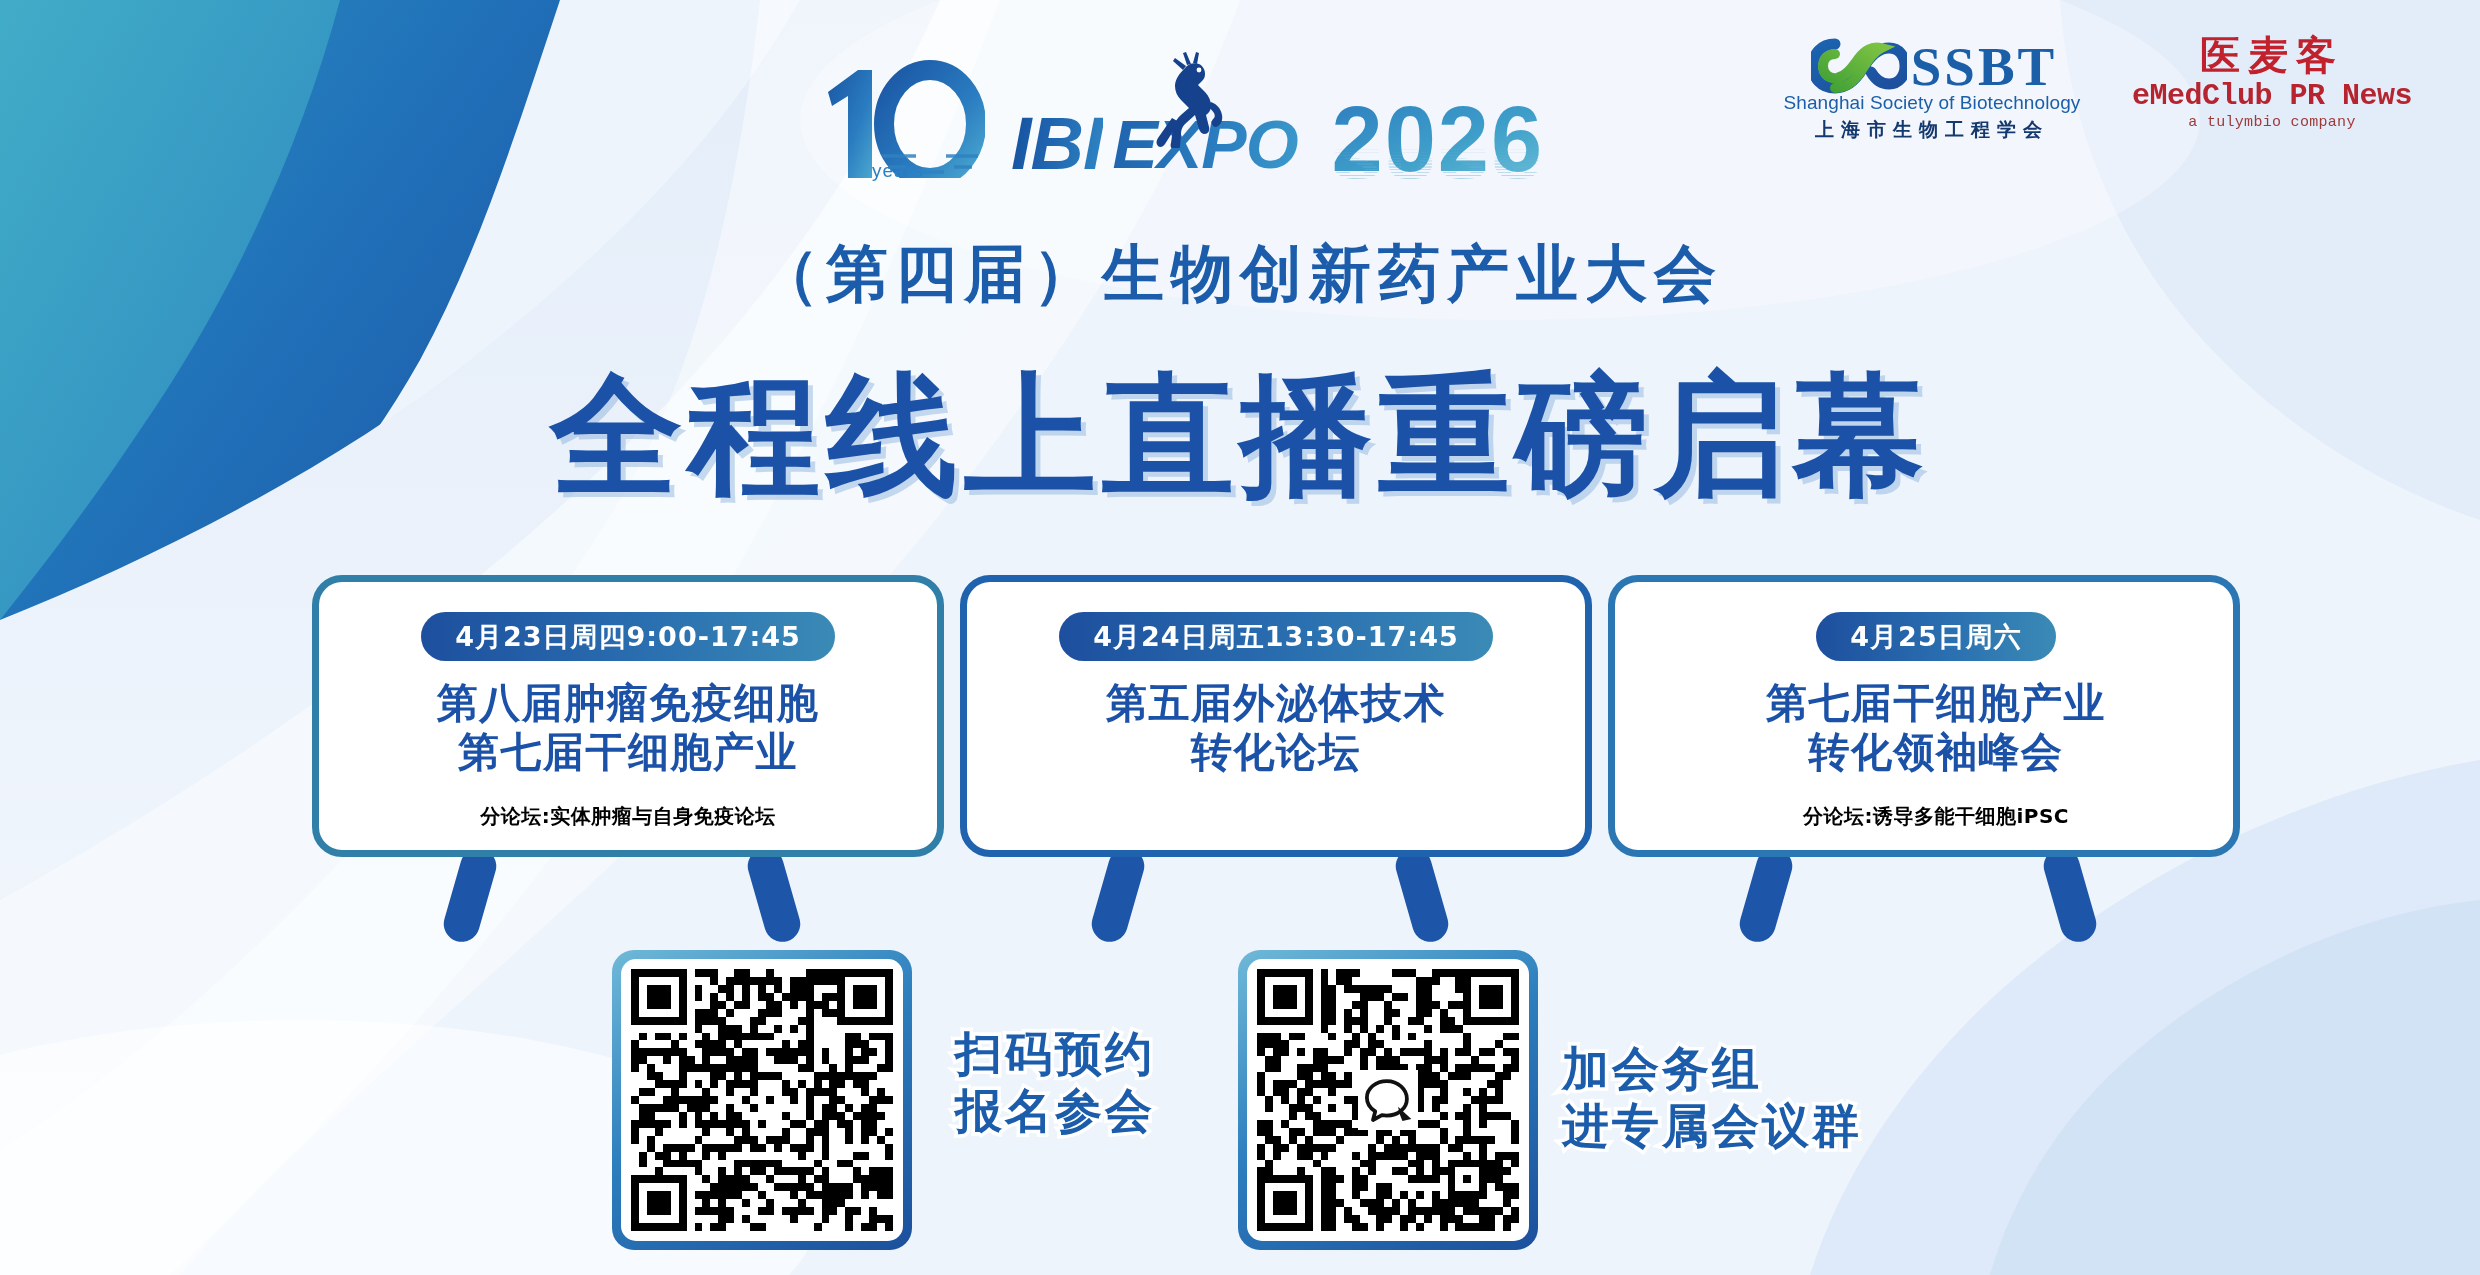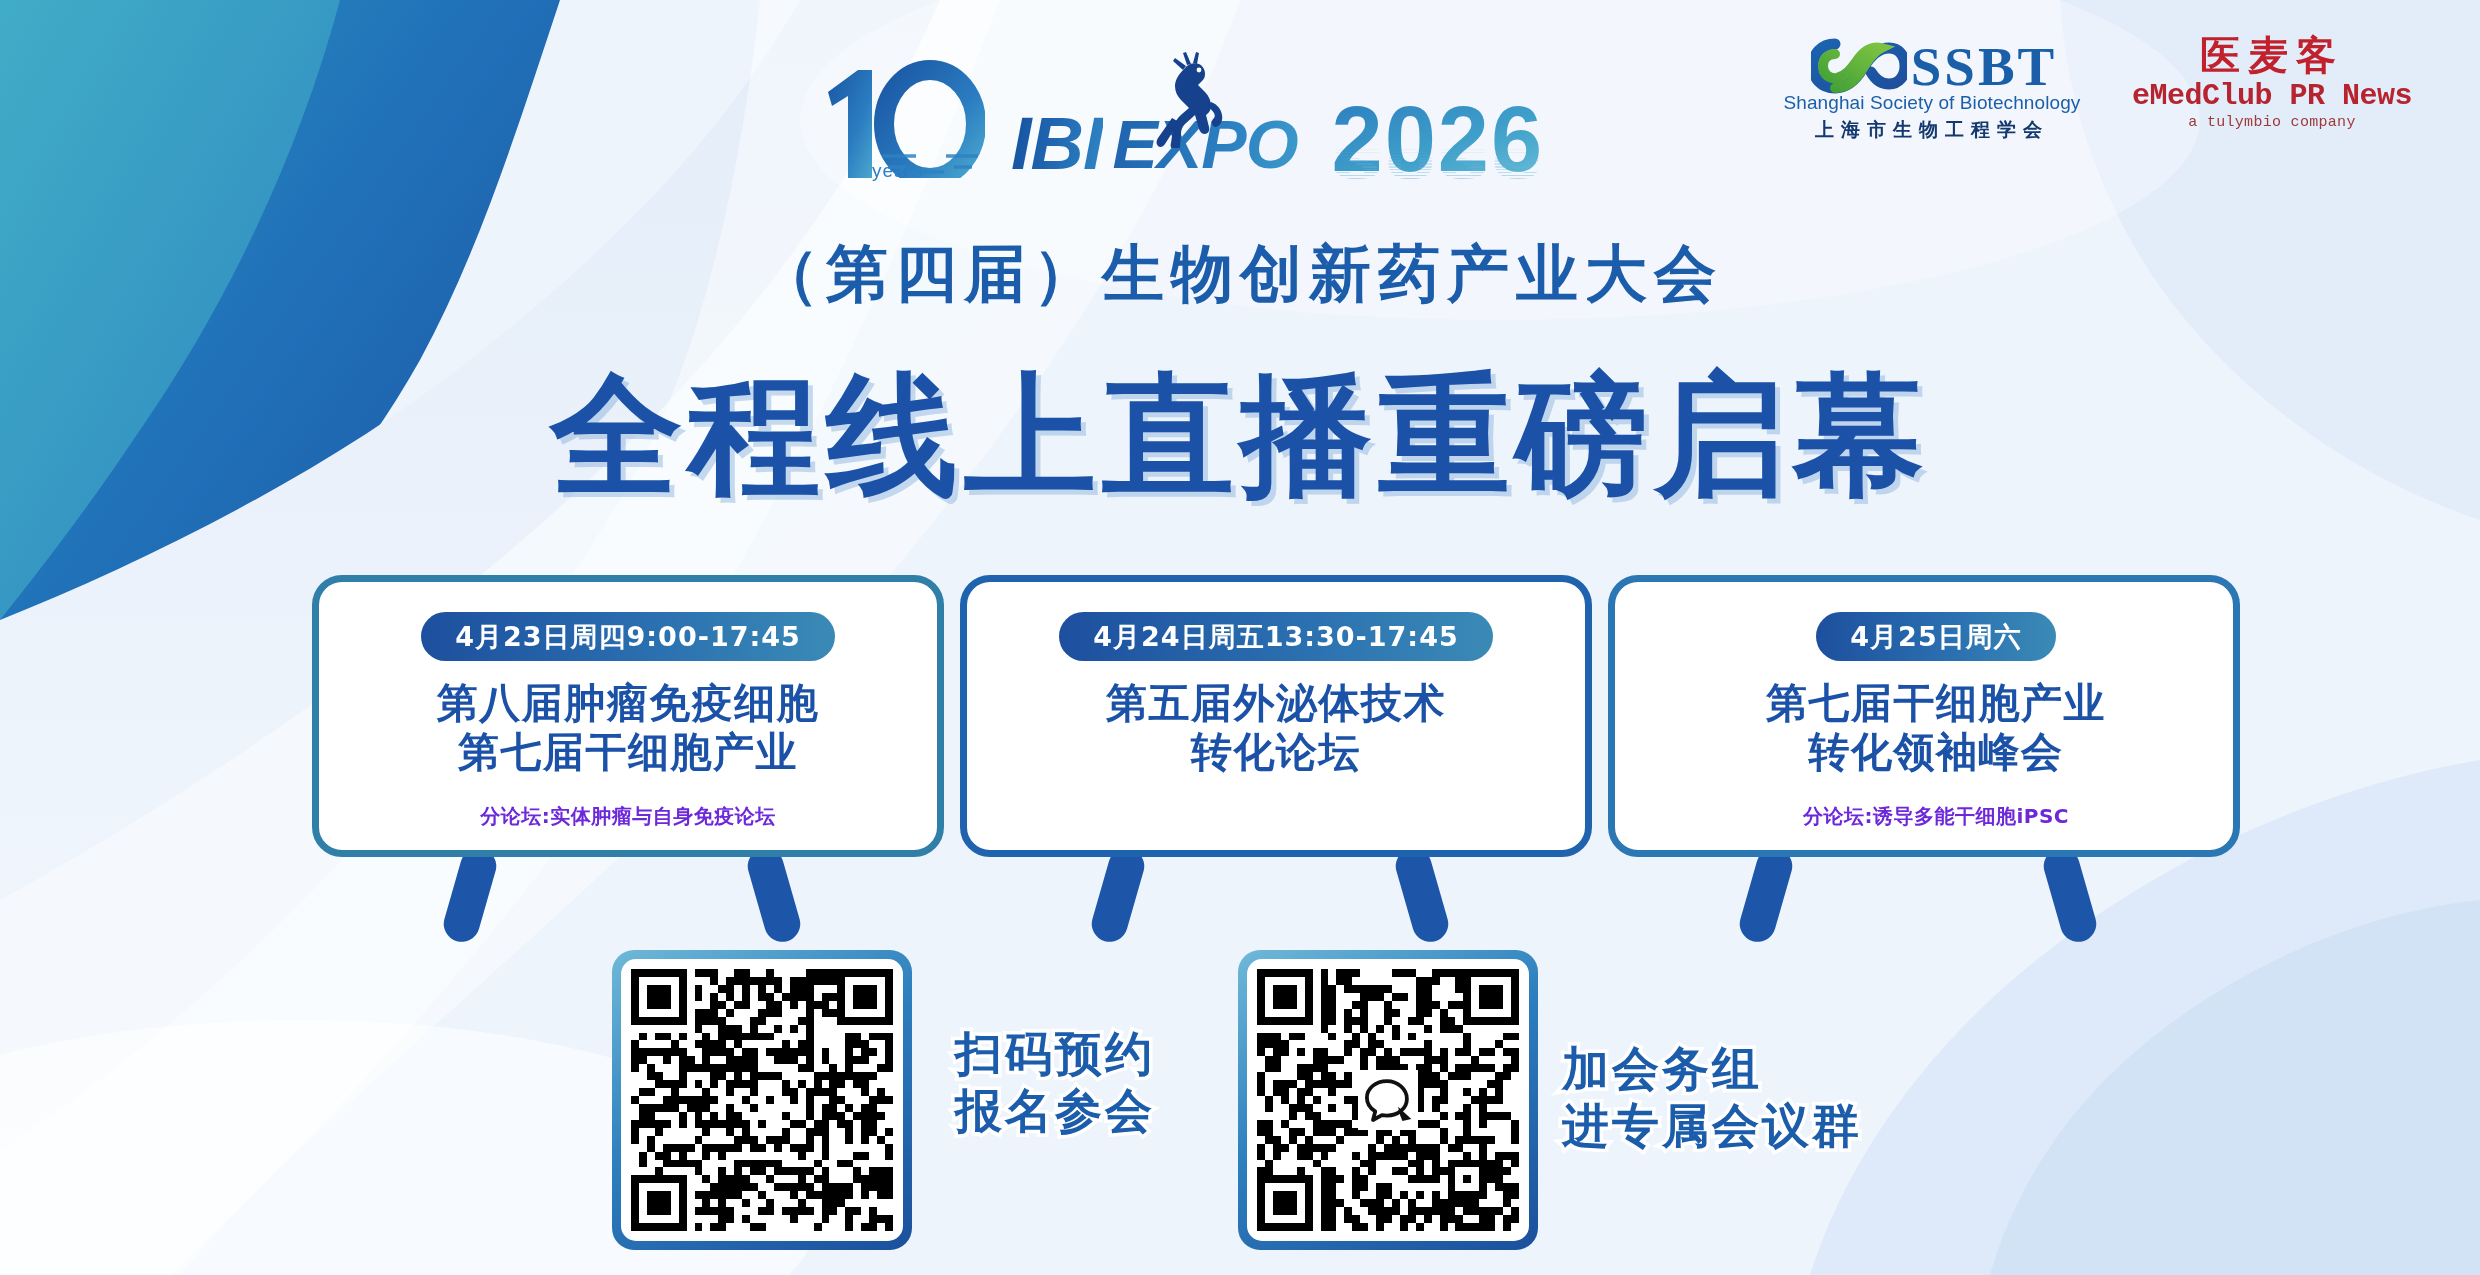--- a/index.html
+++ b/index.html
@@ -78,21 +78,21 @@
   .c2 .card{border-color:#1f63ae;}
   .c3 .card{border-color:#2a77b4;padding-left:24px;}
 
   .pill{margin-top:30px;height:49px;border-radius:26px;display:flex;align-items:center;
     justify-content:center;padding:0 34px;color:#fff;font-size:27px;font-weight:bold;
     letter-spacing:1px;background:linear-gradient(90deg,#1d4f9e 0%,#2a6fb0 55%,#3a8ab6 100%);
     font-family:"DejaVu Sans",sans-serif;white-space:nowrap;}
 
   .card-title{margin-top:18px;text-align:center;font-size:41px;font-weight:bold;color:#1b52a8;
     line-height:1.2;letter-spacing:1.5px;font-family:"DejaVu Sans",sans-serif;}
-  .card-sub{margin-top:auto;margin-bottom:20px;font-size:20px;font-weight:bold;color:#6d28d9;
+  .card-sub{margin-top:auto;margin-bottom:20px;font-size:20px;font-weight:bold;color:#000000;
     letter-spacing:.5px;font-family:"DejaVu Sans",sans-serif;}
 
   .legs{position:absolute;left:0;top:272px;width:620px;height:108px;z-index:1;}
 
   
   .qr-block{position:absolute;}
   .qr-frame{width:300px;height:300px;border-radius:22px;padding:9px;box-sizing:border-box;
     background:linear-gradient(150deg,#6fb9d8 0%,#2d7fbe 45%,#1b4f9c 100%);}
   .qr-inner{width:100%;height:100%;border-radius:15px;background:#fff;padding:10px;
     box-sizing:border-box;position:relative;}

